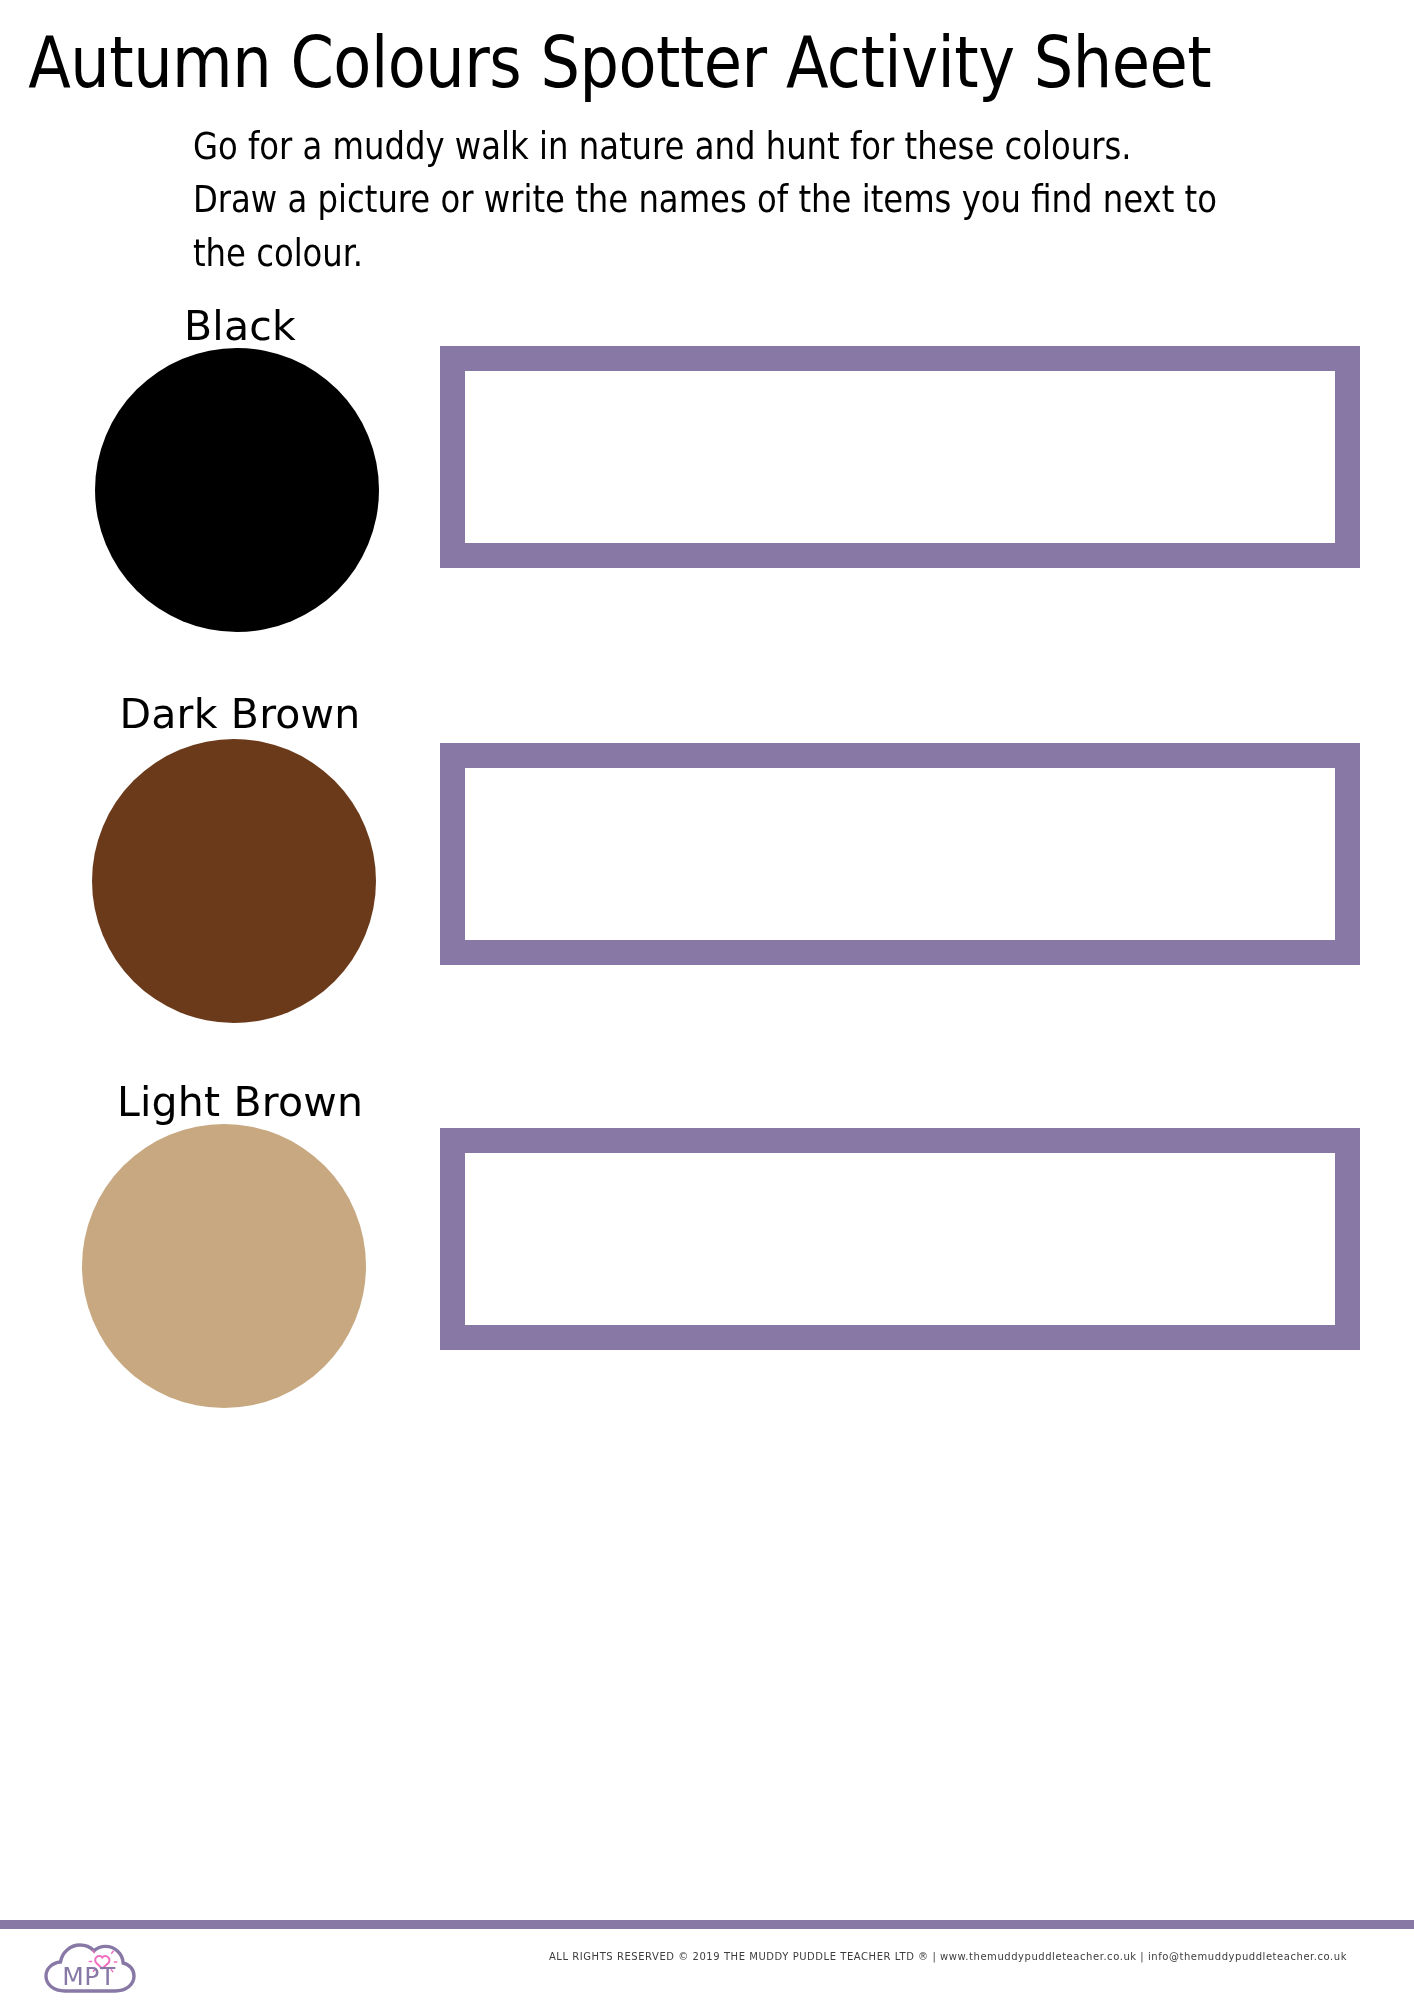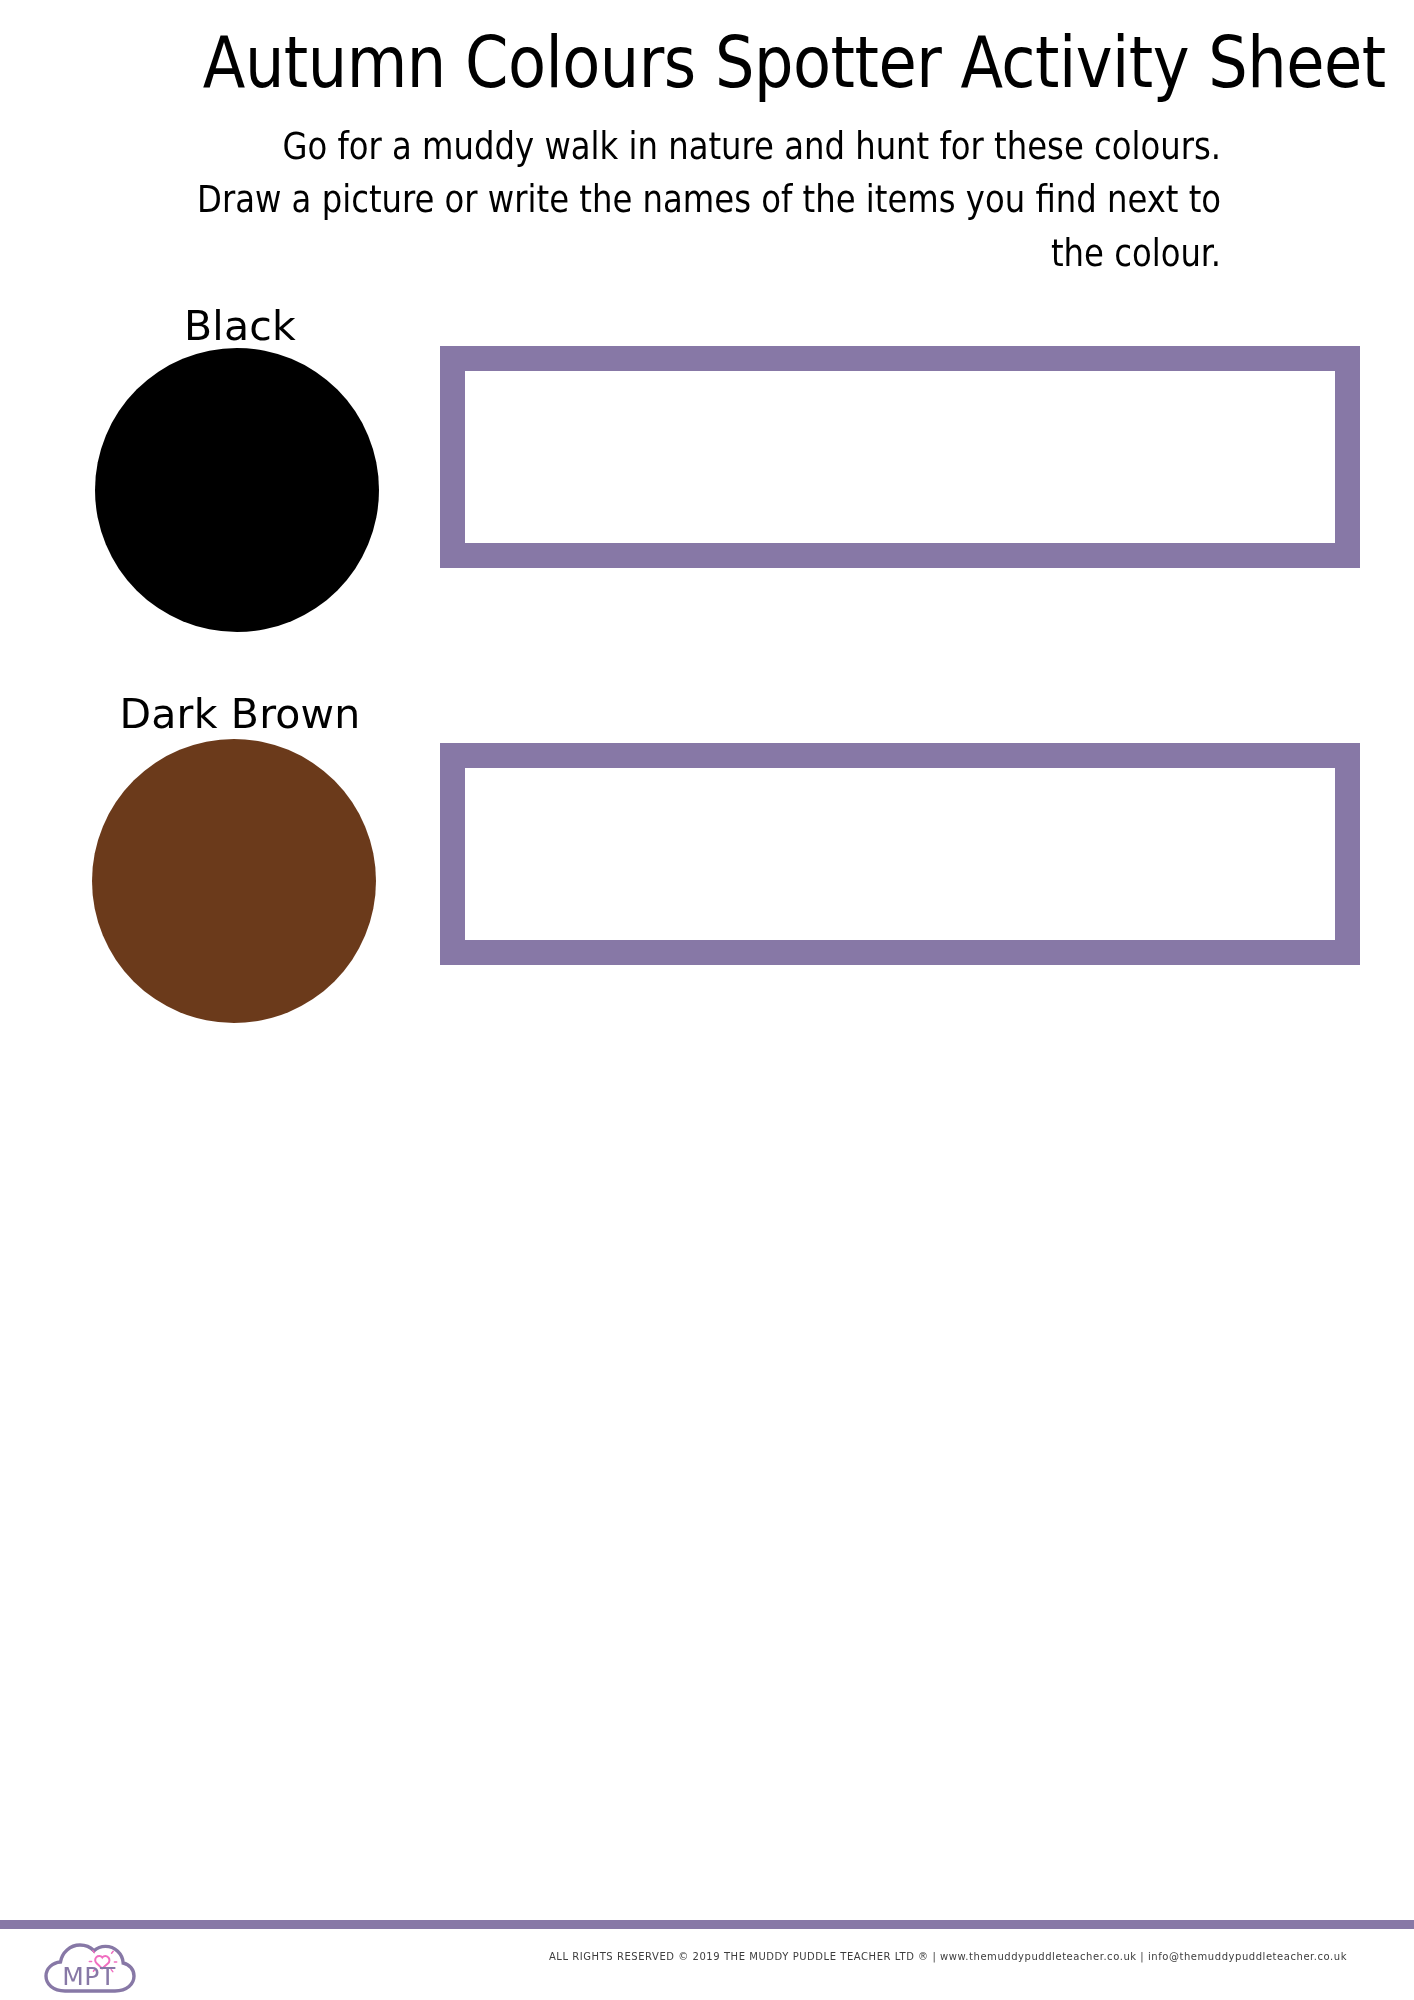--- a/index.html
+++ b/index.html
@@ -15,21 +15,21 @@
     color: #000000;
     overflow: hidden;
   }
 
   
   .sheet-header {
     position: absolute;
     top: 0;
     left: 0;
     width: 1414px;
-    text-align: right;
+    text-align: left;
   }
   .sheet-title {
     font-family: "DejaVu Sans Condensed", "Liberation Sans Narrow", "Liberation Sans", sans-serif;
     font-size: 72px;
     font-weight: 400;
     letter-spacing: -0.5px;
     line-height: 1.0;
     margin: 0;
     padding-top: 26px;
     transform: scaleX(0.96);
@@ -159,20 +159,25 @@
     <div class="colour-swatch" style="background: rgb(0, 0, 0);"></div>
     <div class="answer-box" style="border-color: rgb(135, 120, 166); background: rgb(255, 255, 255);"></div>
   </div>
 
   <div class="colour-row row-darkbrown">
     <div class="colour-label">Dark Brown</div>
     <div class="colour-swatch" style="background: rgb(107, 58, 27);"></div>
     <div class="answer-box" style="border-color: rgb(135, 120, 166); background: rgb(255, 255, 255);"></div>
   </div>
 
+  <div class="colour-row row-lightbrown">
+    <div class="colour-label">Light Brown</div>
+    <div class="colour-swatch" style="background: rgb(199, 168, 128);"></div>
+    <div class="answer-box" style="border-color: rgb(135, 120, 166); background: rgb(255, 255, 255);"></div>
+  </div>
 
 </div>
 
 <div class="footer-rule" style="background: rgb(135, 120, 166);"></div>
 <div class="footer">
 
   <div class="footer-logo">
     <svg viewBox="0 0 96 64" width="96" height="64">
       <path d="M23 56 C11 56 4 49 4 41 C4 33.5 10.5 27.5 18.5 27 C20 17.5 28 10 38 10
                C43.5 10 48.5 12.2 52 15.8 C55 13 59 11.4 63.4 11.4

